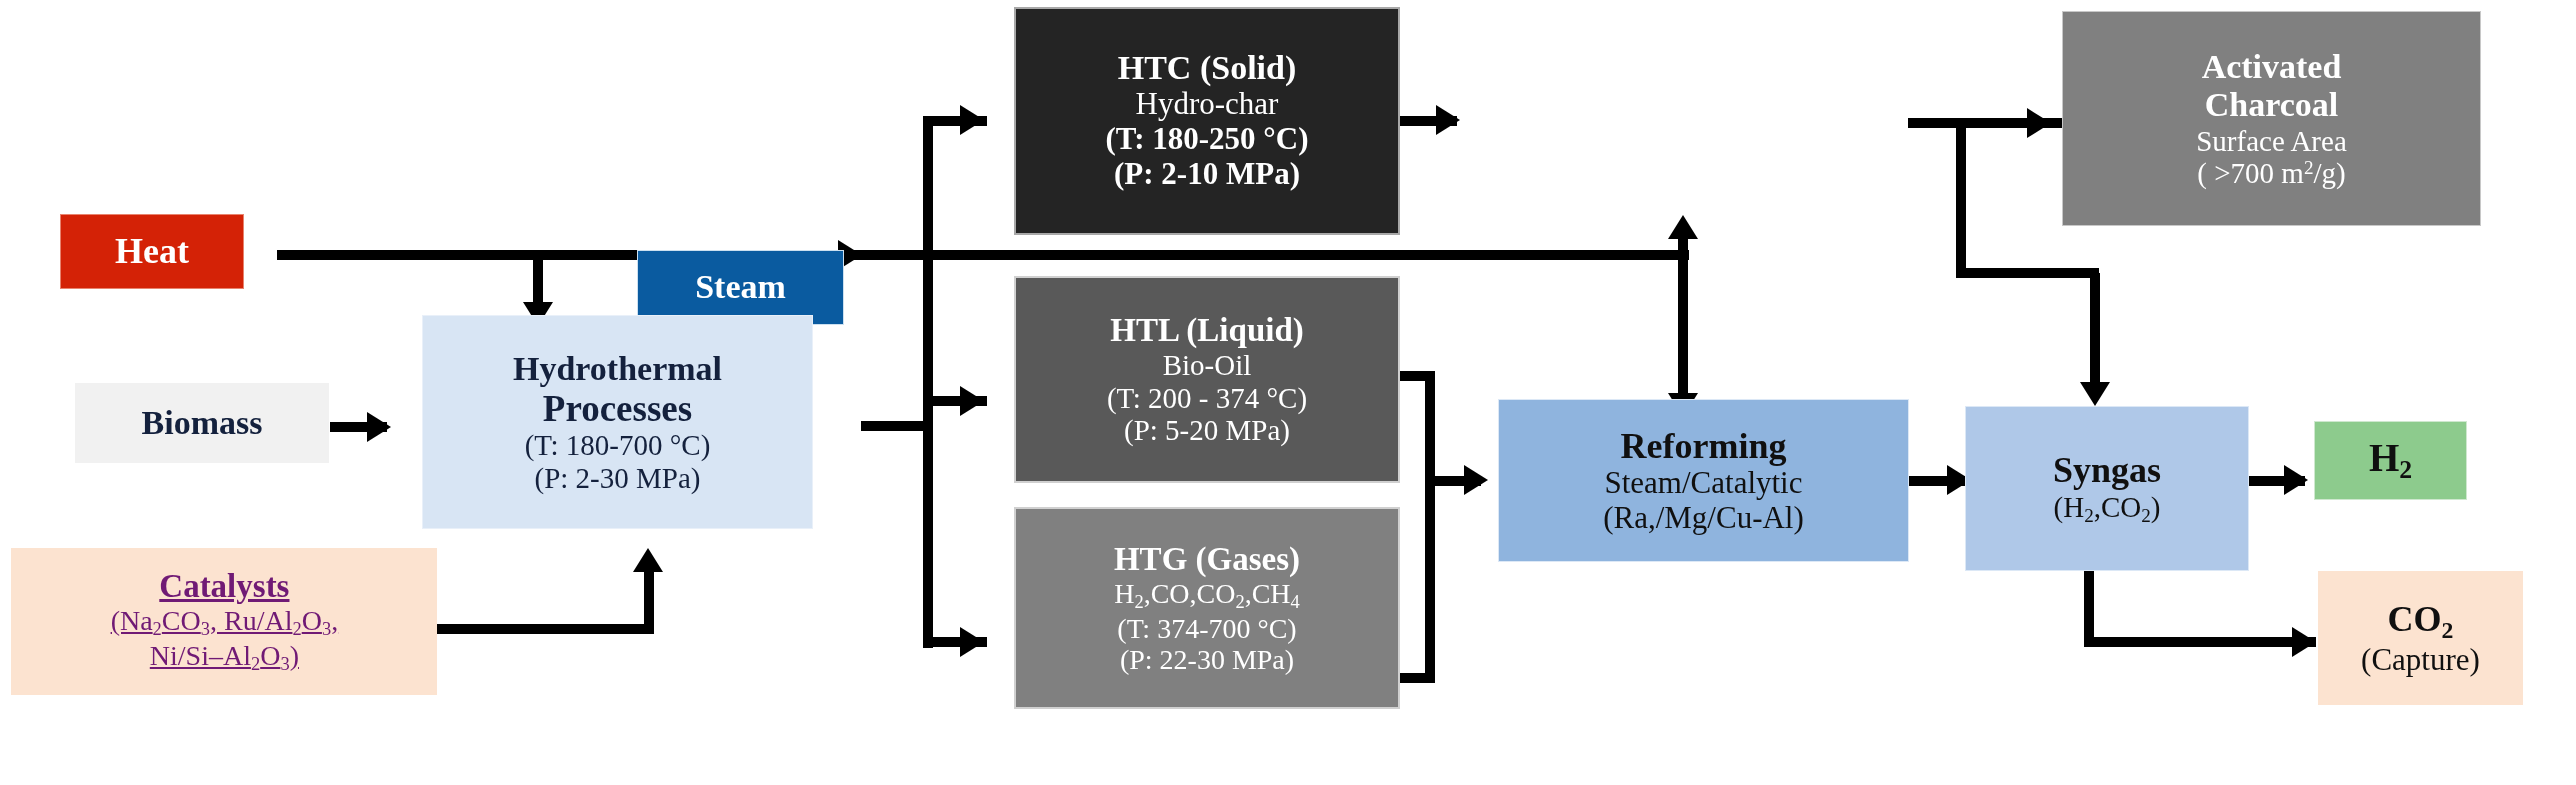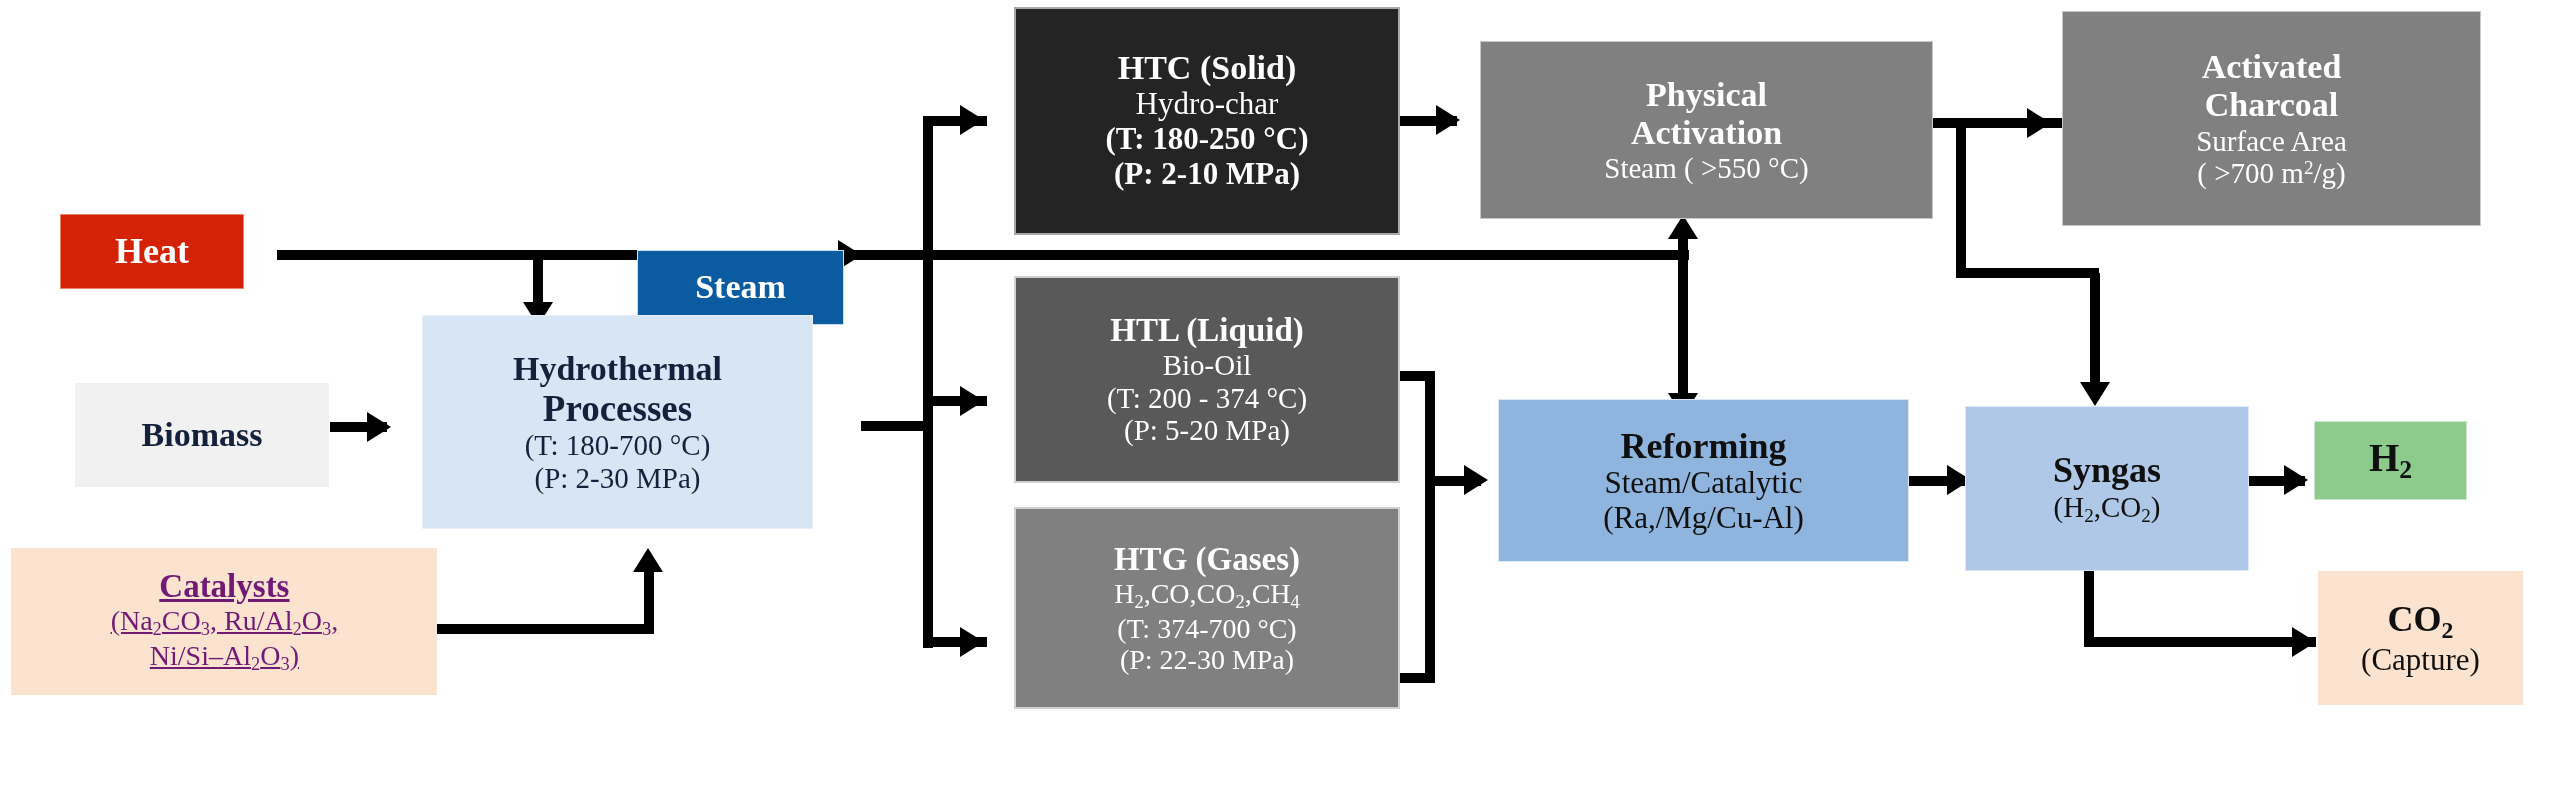--- a/index.html
+++ b/index.html
@@ -136,21 +136,21 @@
   <div class="head r" style="left:2292px; top:627px;"></div>
 
   <div class="node n-heat" style="left:60px; top:214px; width:184px; height:75px; font-size:36px;">
     <span class="ttl">Heat</span>
   </div>
 
   <div class="node n-steam" style="left:637px; top:214px; width:207px; height:75px; font-size:34px;">
     <span class="ttl">Steam</span>
   </div>
 
-  <div class="node n-biomass" style="left:75px; top:383px; width:254px; height:104px; font-size:34px;">
+  <div class="node n-biomass" style="left:75px; top:383px; width:254px; height:80px; font-size:34px;">
     <span class="ttl">Biomass</span>
   </div>
 
   <div class="node n-catal" style="left:11.4px; top:548px; width:426px; height:147px; font-size:28px;">
     <span class="ttl" style="font-size:33px;">Catalysts</span>
     <span class="sub">(Na<sub>2</sub>CO<sub>3</sub>, Ru/Al<sub>2</sub>O<sub>3</sub>,</span>
     <span class="sub">Ni/Si–Al<sub>2</sub>O<sub>3</sub>)</span>
   </div>
 
   <div class="node n-hydro" style="left:422px; top:315px; width:391px; height:214px; font-size:29px;">
@@ -174,25 +174,20 @@
     <span class="sub">(P: 5-20 MPa)</span>
   </div>
 
   <div class="node n-htg" style="left:1014px; top:507px; width:386px; height:202px; font-size:28px;">
     <span class="ttl" style="font-size:33px;">HTG (Gases)</span>
     <span class="sub">H<sub>2</sub>,CO,CO<sub>2</sub>,CH<sub>4</sub></span>
     <span class="sub">(T: 374-700 °C)</span>
     <span class="sub">(P: 22-30 MPa)</span>
   </div>
 
-  <div class="node n-pact" style="left:1480px; top:41px; width:453px; height:178px; font-size:29px;">
-    <span class="ttl" style="font-size:34px;">Physical</span>
-    <span class="ttl" style="font-size:34px;">Activation</span>
-    <span class="sub">Steam ( &gt;550 °C)</span>
-  </div>
 
   <div class="node n-char" style="left:2062px; top:11.4px; width:419px; height:215px; font-size:29px;">
     <span class="ttl" style="font-size:34px;">Activated</span>
     <span class="ttl" style="font-size:34px;">Charcoal</span>
     <span class="sub">Surface Area</span>
     <span class="sub">( &gt;700 m<sup>2</sup>/g)</span>
   </div>
 
   <div class="node n-ref" style="left:1498px; top:399px; width:411px; height:163px; font-size:31px;">
     <span class="ttl" style="font-size:36px;">Reforming</span>

